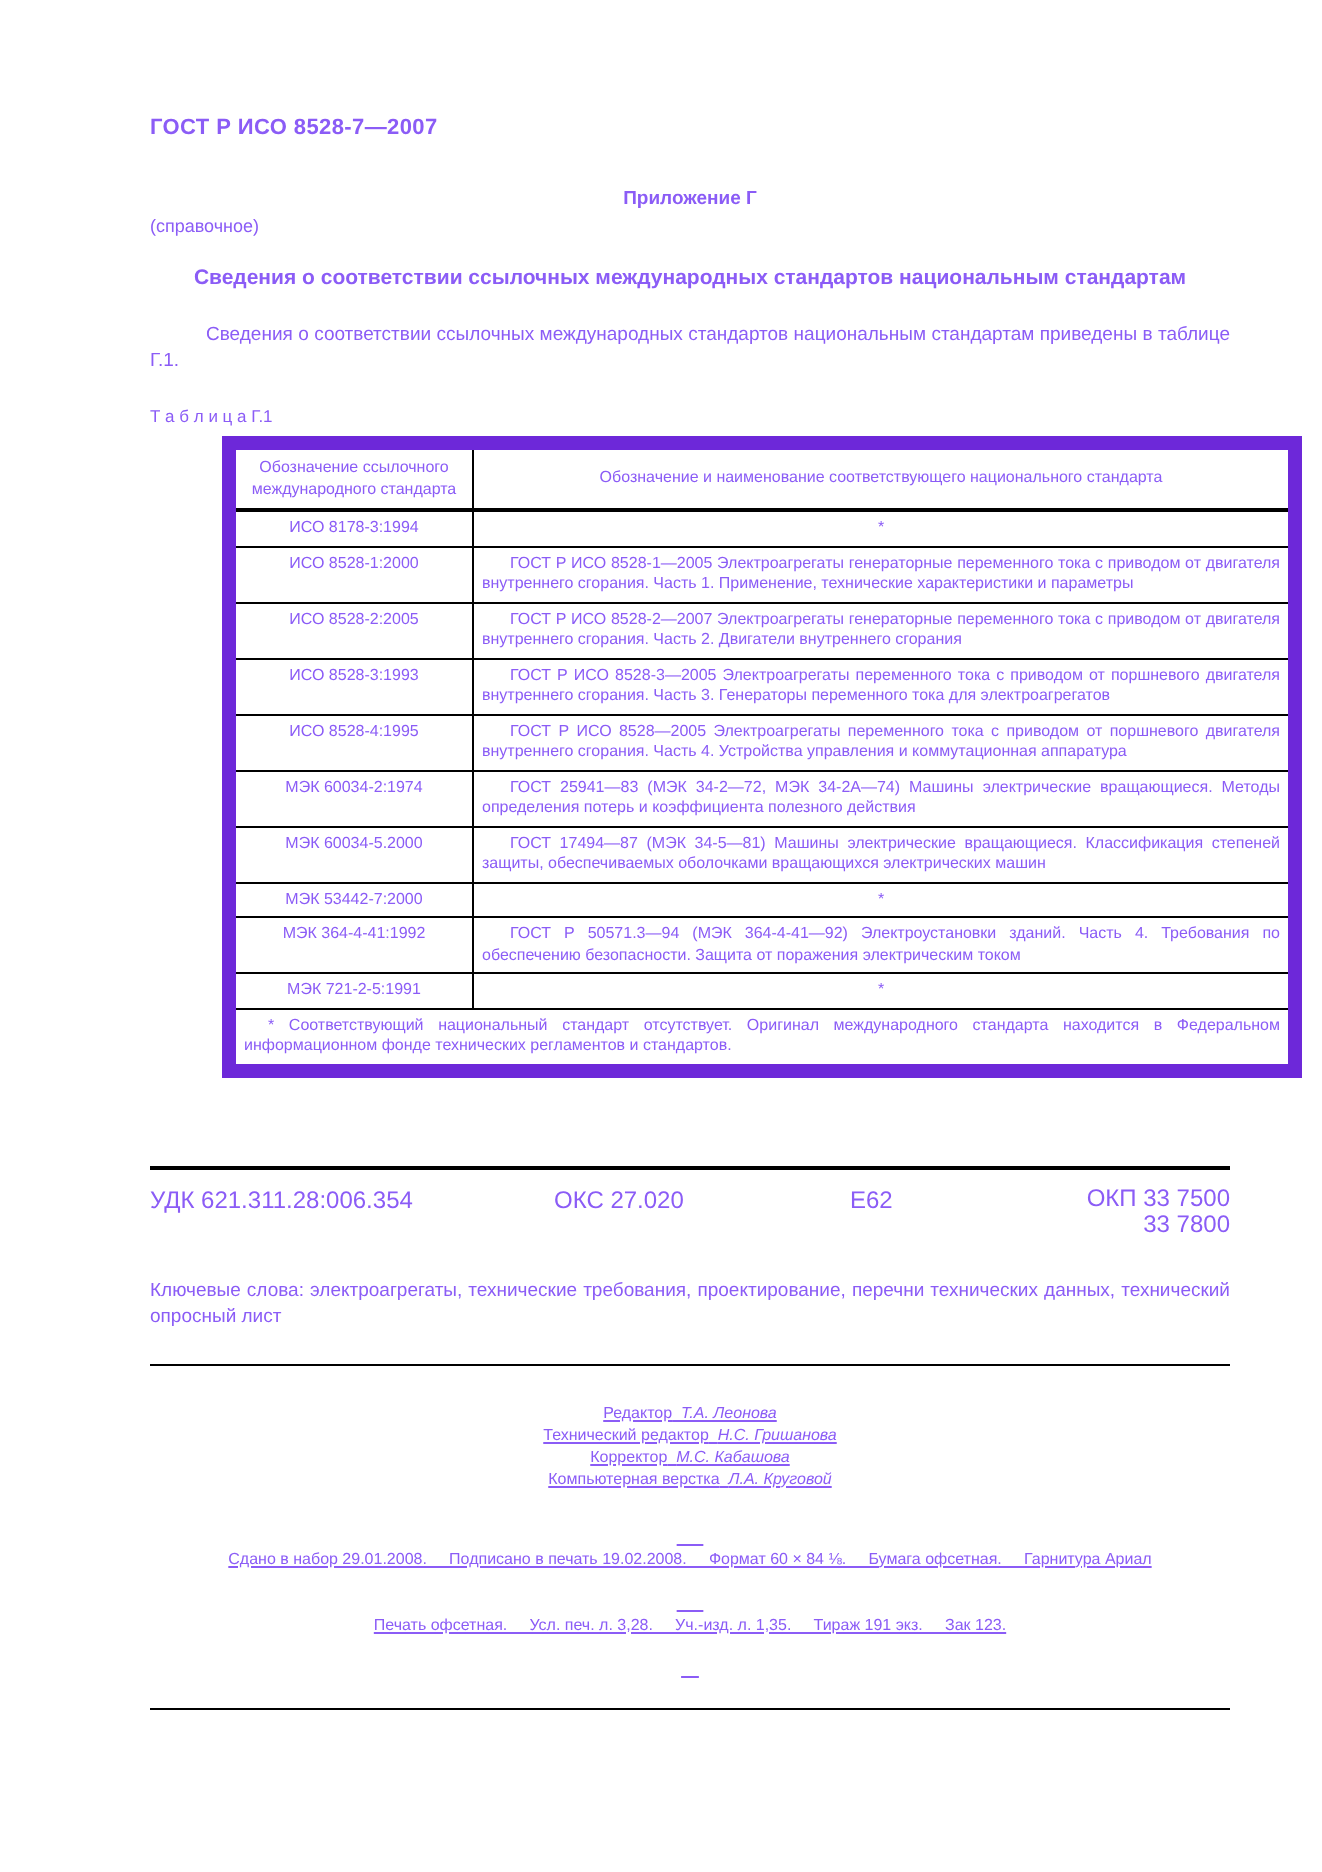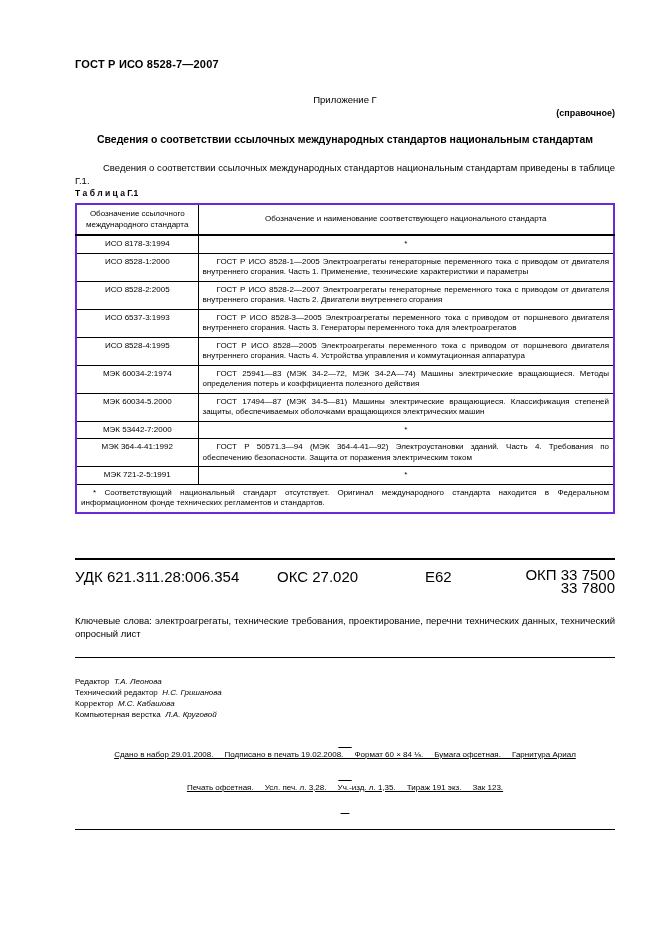--- a/index.html
+++ b/index.html
@@ -2,71 +2,71 @@
 <html><head>
 <meta charset="utf-8">
 <style>
   html, body { margin: 0; padding: 0; background: #888; }
   .page {
     position: relative;
     width: 661px;
     height: 936px;
     margin: 0 auto;
     background: #ffffff;
-    color: #000000;
+    color: #8b5cf6;
     font-family: "Liberation Sans", sans-serif;
     box-sizing: border-box;
     padding: 58px 46px 0 75px;
     overflow: hidden;
   }
   .content { width: 540px; }
 
   .doc-code {
     font-size: 11px;
     font-weight: bold;
     letter-spacing: 0.2px;
   }
   .appendix-label {
     margin-top: 24px;
     text-align: center;
     font-size: 9.5px;
+    font-weight: bold;
+  }
+  .appendix-type {
+    text-align: left;
+    font-size: 9px;
     font-weight: normal;
-  }
-  .appendix-type {
-    text-align: right;
-    font-size: 9px;
-    font-weight: bold;
     margin-top: 3px;
   }
   .section-title {
     margin-top: 15px;
     text-align: center;
     font-size: 10.5px;
     font-weight: bold;
   }
   .intro {
     margin-top: 16px;
     font-size: 9.5px;
     line-height: 13px;
     text-align: justify;
     text-indent: 28px;
   }
   .table-caption {
-    margin-top: 1px;
+    margin-top: 16px;
     font-size: 8.5px;
-    font-weight: bold;
   }
 
   table.std {
     margin-top: 5px;
     width: 100%;
     border-collapse: collapse;
-    border: 2px solid #6d28d9;
+    border: 7px solid #6d28d9;
     font-size: 8px;
     line-height: 10.5px;
+    margin-left: 36px;
   }
   table.std th, table.std td {
     border: 1px solid #000;
     padding: 3px 4px;
     vertical-align: top;
   }
   table.std th {
     font-weight: normal;
     text-align: center;
     vertical-align: middle;
@@ -92,41 +92,42 @@
   }
   .rule-thin {
     border: none;
     border-top: 1px solid #000;
     width: 100%;
   }
 
   .codes-row {
     margin-top: 7px;
     display: flex;
-    font-size: 15px;
+    font-size: 12px;
     align-items: flex-start;
   }
   .codes-row .udk { width: 202px; }
   .codes-row .oks { width: 148px; }
   .codes-row .e   { flex: 1; }
   .codes-row .okp { text-align: right; line-height: 13px; }
 
   .keywords {
     margin-top: 20px;
     font-size: 9.5px;
     line-height: 13px;
     text-align: justify;
   }
   .rule-1 { margin-top: 17px; }
 
   .editors {
     margin-top: 18px;
-    text-align: left;
+    text-align: center;
     font-size: 8px;
     line-height: 11px;
+    text-decoration: underline;
   }
   .editors .name { font-style: italic; }
 
   .print-info {
     margin-top: 7px;
     text-align: center;
     font-size: 8px;
     line-height: 11px;
     white-space: pre-wrap;
     text-decoration: underline;
@@ -168,21 +169,21 @@
         </tr>
         <tr>
           <td class="ref">ИСО 8528-1:2000</td>
           <td class="nat">ГОСТ Р ИСО 8528-1—2005 Электроагрегаты генераторные переменного тока с приводом от двигателя внутреннего сгорания. Часть 1. Применение, технические характеристики и параметры</td>
         </tr>
         <tr>
           <td class="ref">ИСО 8528-2:2005</td>
           <td class="nat">ГОСТ Р ИСО 8528-2—2007 Электроагрегаты генераторные переменного тока с приводом от двигателя внутреннего сгорания. Часть 2. Двигатели внутреннего сгорания</td>
         </tr>
         <tr>
-          <td class="ref">ИСО 6537-3:1993</td>
+          <td class="ref">ИСО 8528-3:1993</td>
           <td class="nat">ГОСТ Р ИСО 8528-3—2005 Электроагрегаты переменного тока с приводом от поршневого двигателя внутреннего сгорания. Часть 3. Генераторы переменного тока для электроагрегатов</td>
         </tr>
         <tr>
           <td class="ref">ИСО 8528-4:1995</td>
           <td class="nat">ГОСТ Р ИСО 8528—2005 Электроагрегаты переменного тока с приводом от поршневого двигателя внутреннего сгорания. Часть 4. Устройства управления и коммутационная аппаратура</td>
         </tr>
         <tr>
           <td class="ref">МЭК 60034-2:1974</td>
           <td class="nat">ГОСТ 25941—83 (МЭК 34-2—72, МЭК 34-2А—74) Машины электрические вращающиеся. Методы определения потерь и коэффициента полезного действия</td>
         </tr>

